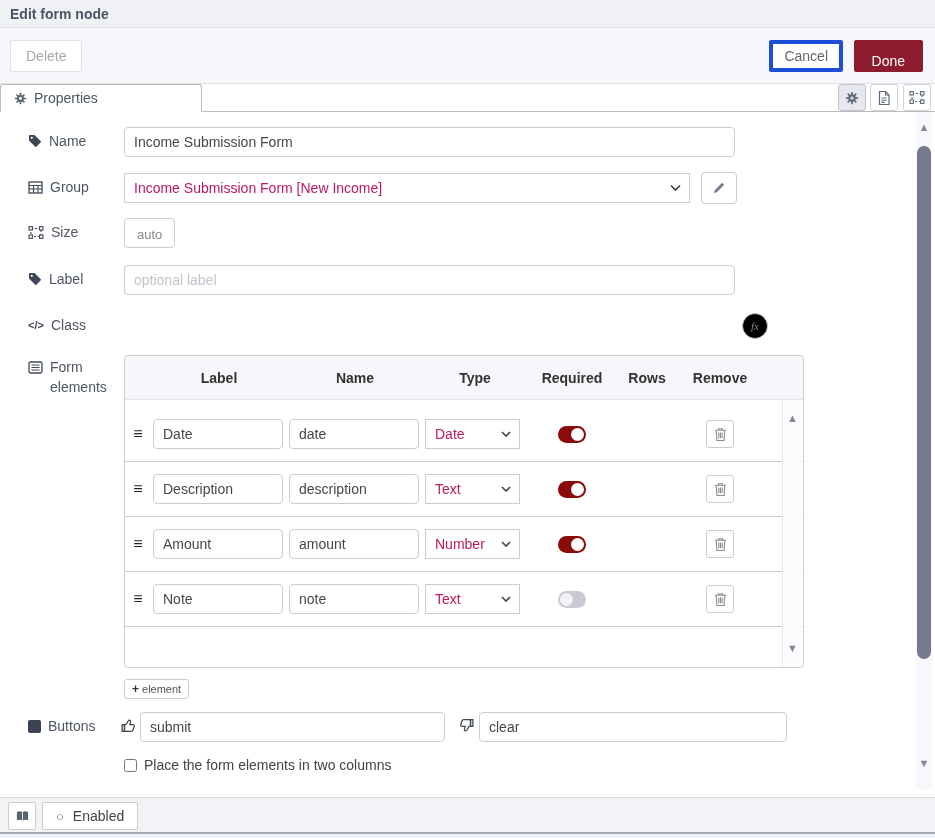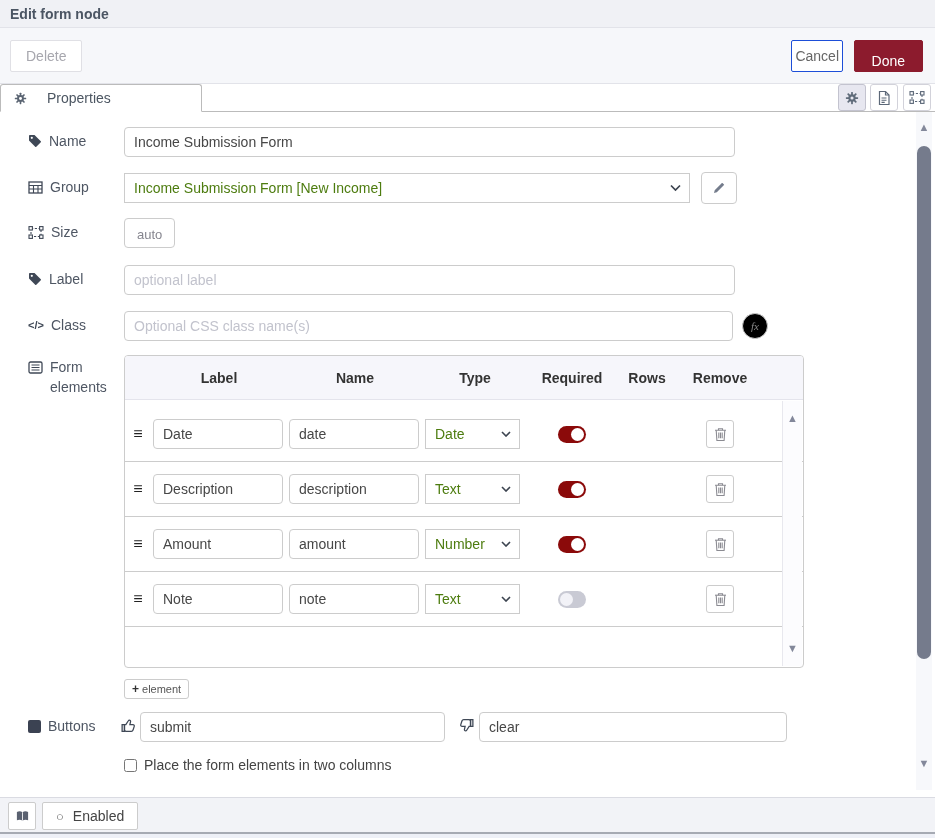--- a/index.html
+++ b/index.html
@@ -8,39 +8,39 @@
   .screen { position:absolute; inset:0; width:935px; height:838px; background:#fff; }
 
   
   .dialog-header { position:absolute; top:0; left:0; width:935px; height:28px; background:#f0f1f5; border-bottom:1px solid #e2e3e9; display:flex; align-items:center; padding:0 10px; }
   .dialog-title { font-weight:bold; color:var(--header-text,#4b5563); }
 
   
   .button-bar { position:absolute; top:28px; left:0; width:935px; height:56px; background:#f6f7fa; border-bottom:1px solid #e2e3e9; }
   .btn { font-family:inherit; font-size:14px; border-radius:2px; cursor:default; height:32px; }
   .delete-btn { position:absolute; left:10px; top:12px; padding:0 15px; background:#fff; border:1px solid #e0e0e5; color:#a7a7ae; }
-  .cancel-btn { position:absolute; right:92px; top:12px; padding:0 3px; background:#fff; border:1px solid #1d4ed8; color:#666; }
+  .cancel-btn { position:absolute; right:92px; top:12px; padding:0 11px; background:#fff; border:4px solid #1d4ed8; color:#666; }
   .done-btn   { position:absolute; right:12px; top:12px; padding:12px 17px; background:var(--accent,#8C1B2D); border:1px solid var(--accent,#8C1B2D); color:#fff; }
 
   
   .tab-bar { position:absolute; top:84px; left:0; width:935px; height:28px; background:#fff; }
   .tab-underline { position:absolute; left:0; right:0; bottom:0; height:1px; background:#bbb; }
-  .tab { position:absolute; left:0; top:0; width:202px; height:28px; background:#fff; border:1px solid #bbb; border-bottom:1px solid #fff; border-radius:3px 3px 0 0; display:flex; align-items:center; gap:20px; padding:0 13px; color:#4c5662; z-index:2; }
+  .tab { position:absolute; left:0; top:0; width:202px; height:28px; background:#fff; border:1px solid #bbb; border-bottom:1px solid #fff; border-radius:3px 3px 0 0; display:flex; align-items:center; gap:7px; padding:0 13px; color:#4c5662; z-index:2; }
   .tab-btn { position:absolute; top:0; width:28px; height:27px; border:1px solid #d2d2da; background:#fff; border-radius:3px; display:flex; align-items:center; justify-content:center; }
   .tab-btn.active { background:#e7e7f0; border-color:#c3c3cf; }
   .tab-btn-gear { right:69px; } .tab-btn-doc { right:37px; } .tab-btn-appearance { right:4px; }
 
   
   .content { position:absolute; top:112px; left:0; width:935px; height:678px; background:#fff; }
   .row-label { position:absolute; left:28px; display:flex; align-items:center; gap:7px; color:#4e5663; }
   .row-label.two-line { width:70px; flex-wrap:wrap; align-items:flex-start; line-height:20px; }
   .ti { border:1px solid #ccc; border-radius:4px; height:30px; padding:0 9px; font-size:14px; color:#474747; font-family:inherit; background:#fff; position:absolute; }
   .ti::placeholder { color:#c2c3cd; }
   .sel-wrap { position:absolute; }
-  .sel { appearance:none; -webkit-appearance:none; -moz-appearance:none; width:100%; height:30px; border:1px solid #ccc; border-radius:0; padding:0 24px 0 9px; font-size:14px; color:#4d7c0f; background:#fff; font-family:inherit; }
+  .sel { appearance:none; -webkit-appearance:none; -moz-appearance:none; width:100%; height:30px; border:1px solid #ccc; border-radius:0; padding:0 24px 0 9px; font-size:14px; color:#be185d; background:#fff; font-family:inherit; }
   .chevron { position:absolute; right:9px; top:50%; transform:translateY(-50%); pointer-events:none; line-height:0; }
   .pencil-btn { position:absolute; left:701px; top:60px; width:36px; height:32px; border:1px solid #ccc; border-radius:4px; background:#fff; display:flex; align-items:center; justify-content:center; }
   .auto-btn { position:absolute; left:124px; top:106px; height:30px; padding:8px 12px; border:1px solid #ccc; border-radius:4px; background:#fff; color:#86868f; font-size:13px; font-family:inherit; }
   .fx-btn { position:absolute; left:742px; top:201px; width:26px; height:26px; border-radius:50%; border:1px solid #ccc; background:#000000; color:#888; font-style:italic; font-family:"Liberation Serif", serif; font-size:11px; display:flex; align-items:center; justify-content:center; }
 
   
   .et { position:absolute; left:124px; top:243px; width:680px; height:313px; border:1px solid #ccc; border-radius:4px; background:#fff; overflow:hidden; }
   .et-grid { display:grid; grid-template-columns:26px 136px 136px 104px 90px 60px 86px; align-items:center; }
   .et-header { height:44px; background:#f6f6fb; border-bottom:1px solid #e4e4ec; font-weight:bold; color:#333; }
   .et-header span { text-align:center; }
@@ -200,21 +200,20 @@
             <circle cx="3.8" cy="3.8" r="1.1" fill="#fff"></circle>
           </svg></span>
       <span>Label</span>
     </div>
     <input class="ti" style="left: 124px; top: 153px; width: 611px;" placeholder="optional label">
 
     <div class="row-label" style="top:205px;">
       <span style="font-size:11px; font-weight:bold; color:#3f4856;">&lt;/&gt;</span>
       <span>Class</span>
     </div>
-    <input class="ti" style="left: 124px; top: 199px; width: 609px;" placeholder="Optional CSS class name(s)">
     <button class="fx-btn">fx</button>
 
     <div class="row-label two-line" style="top:245px;">
       <span style="line-height:0; margin-top:4px;"><svg width="15" height="13" viewBox="0 0 15 13">
             <rect x="1" y="1" width="13" height="11" rx="1.5" fill="none" stroke="#3f4856" stroke-width="1.3"></rect>
             <path d="M3.5 4 h8 M3.5 6.5 h8 M3.5 9 h8" stroke="#3f4856" stroke-width="1.1"></path>
           </svg></span>
       <span style="width:46px;">Form elements</span>
     </div>
 

